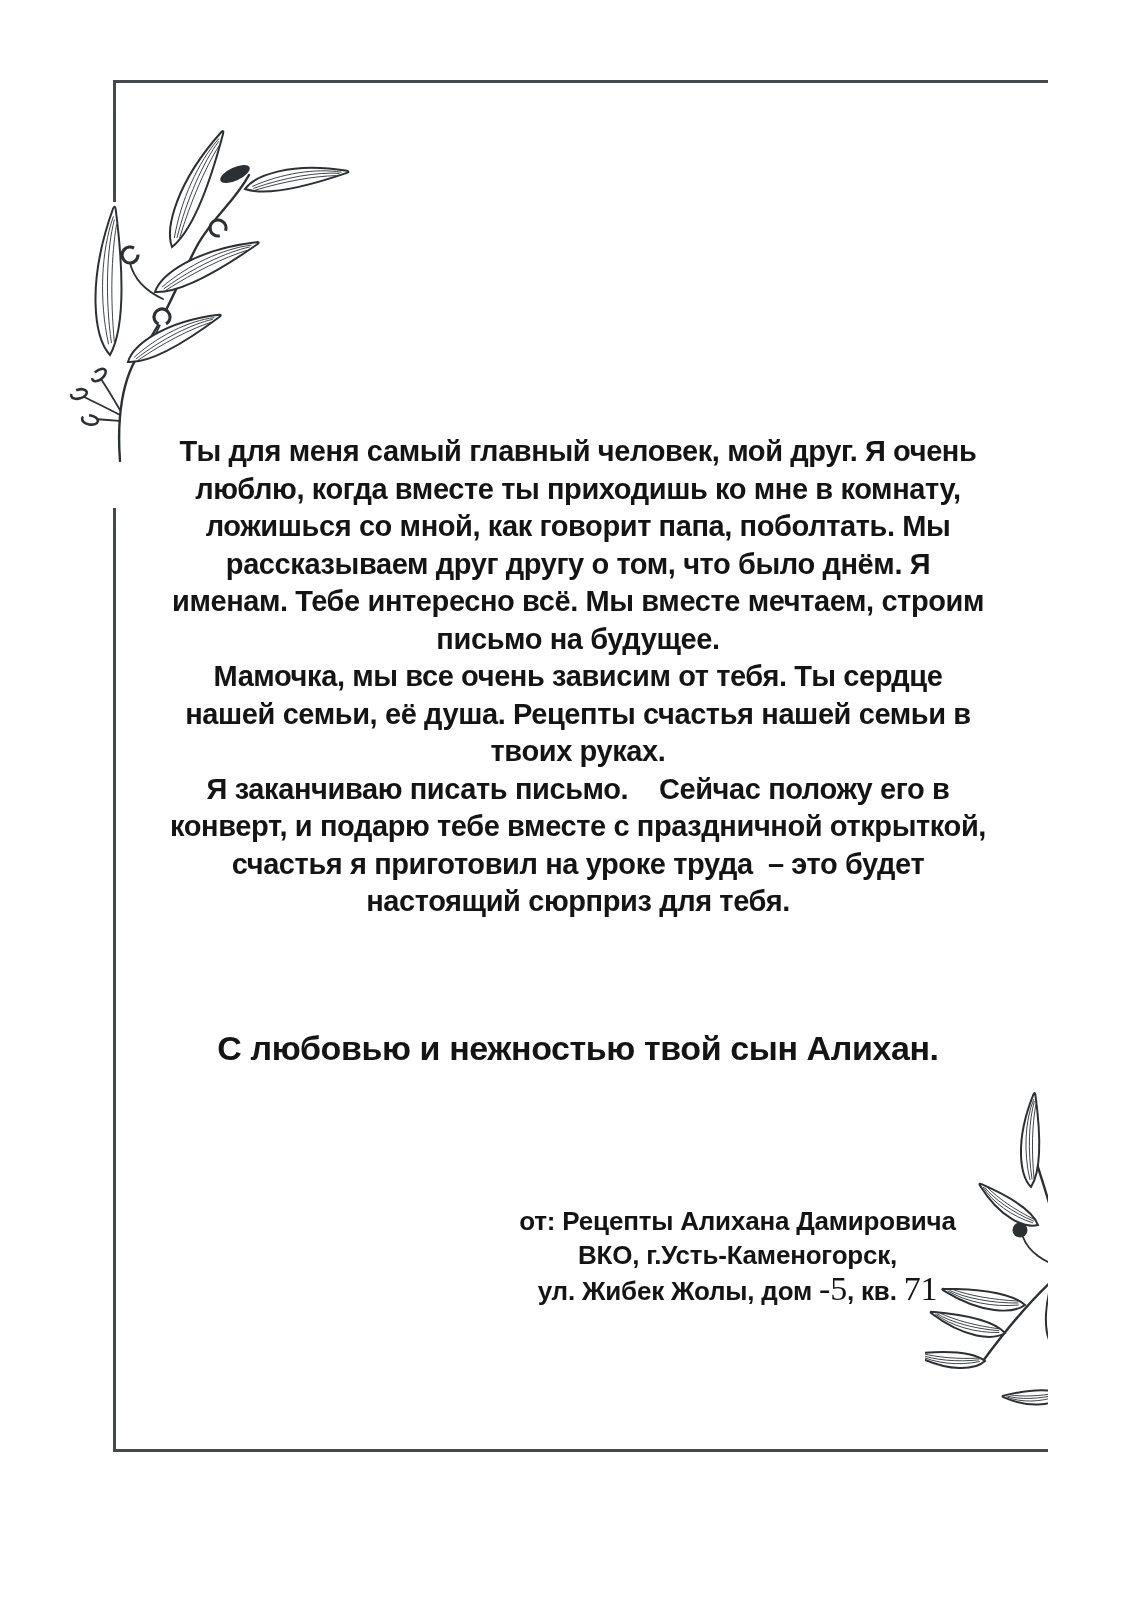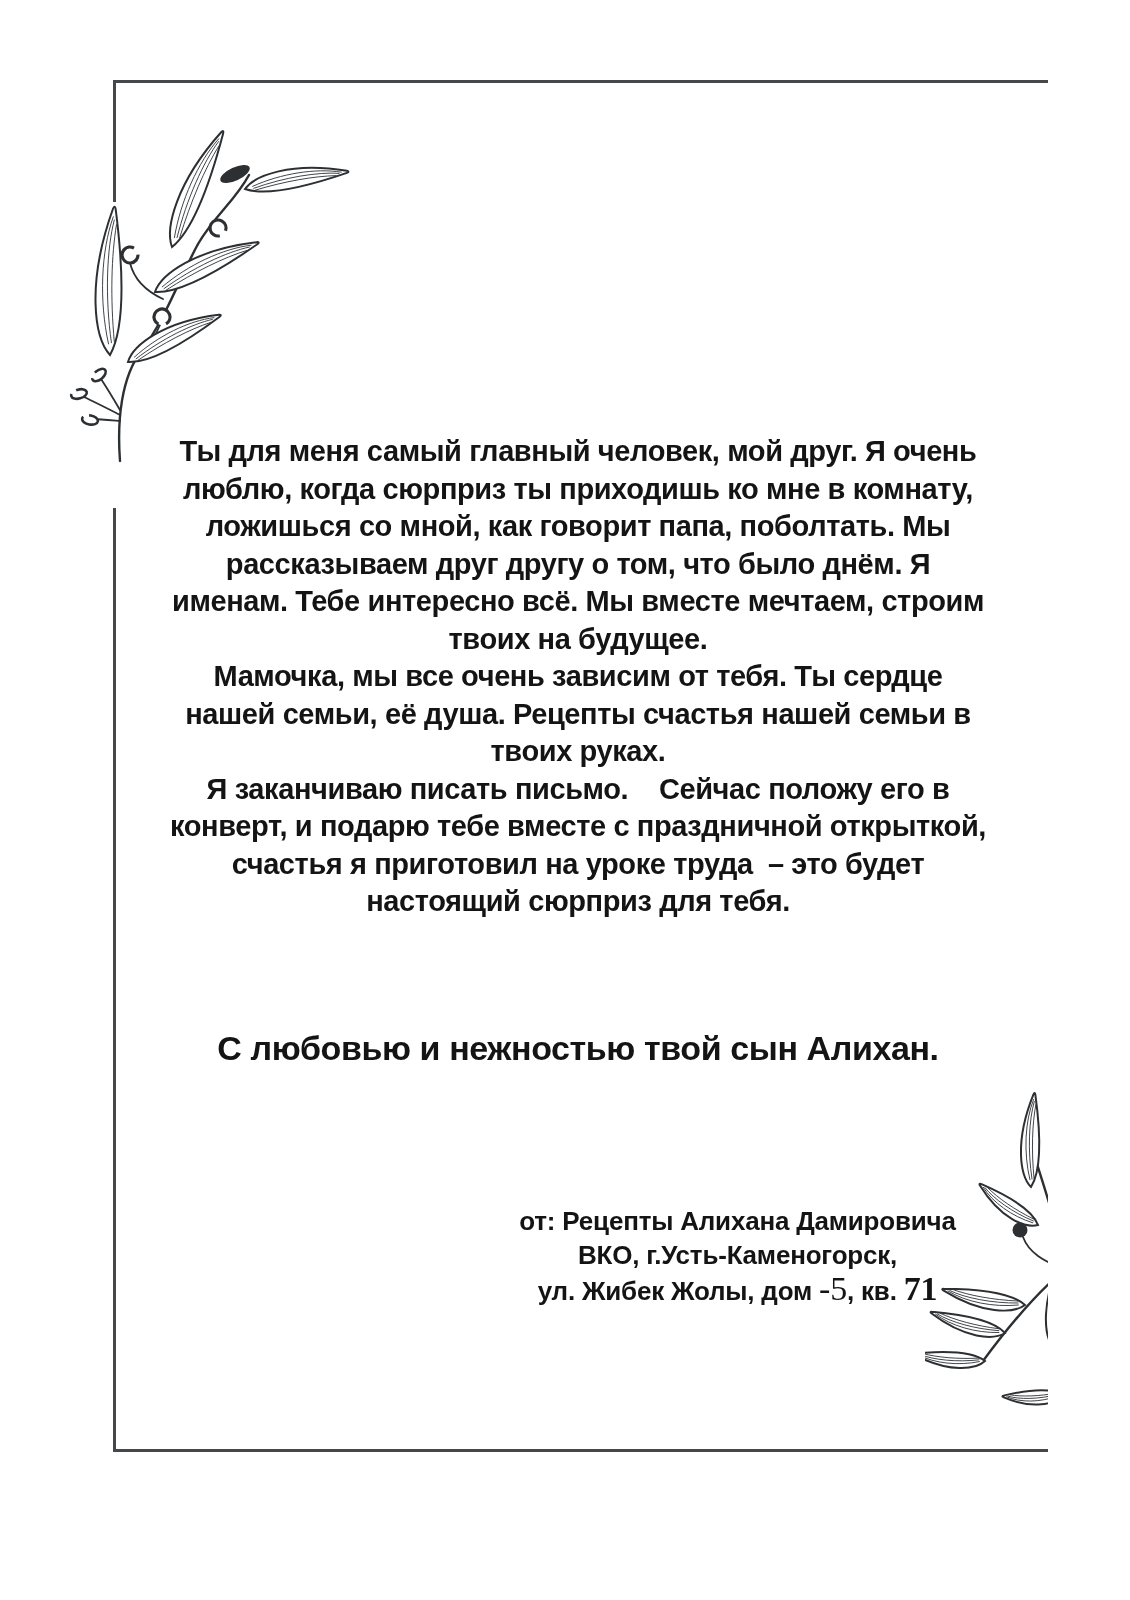--- a/index.html
+++ b/index.html
@@ -17,21 +17,21 @@
   .letter-body{position:absolute;left:133px;top:433px;width:890px;text-align:center;
                font-weight:700;font-size:29px;letter-spacing:-0.4px;}
   .letter-body .line{line-height:37.5px;white-space:pre;}
   .signature{position:absolute;left:133px;top:1030px;width:890px;text-align:center;
              font-weight:700;font-size:34px;letter-spacing:-0.4px;line-height:37.5px;white-space:pre;}
   
   .sender{position:absolute;left:430px;top:1204px;width:615px;text-align:center;
           font-weight:700;font-size:26px;letter-spacing:-0.2px;}
   .sender .aline{line-height:34px;white-space:pre;}
   .serif-num{font-family:"Liberation Serif",serif;font-size:34px;line-height:1;font-weight:400;}
-  .serif-num.heavy{font-weight:700;}
+  .serif-num.heavy{font-weight:400;}
   
   .branch{position:absolute;}
   .branch-tl{left:55px;top:115px;width:310px;height:350px;}
   .branch-br{left:925px;top:1085px;width:205px;height:345px;}
   .lo{fill:#ffffff;stroke:#2d3033;stroke-width:2;vector-effect:non-scaling-stroke;}
   .lv{fill:none;stroke:#2d3033;stroke-width:0.9;vector-effect:non-scaling-stroke;}
   .stem{fill:none;stroke:#2d3033;stroke-width:2.4;stroke-linecap:round;}
   .stalk{fill:none;stroke:#2d3033;stroke-width:1.8;stroke-linecap:round;}
   .berry{fill:#ffffff;stroke:#2d3033;stroke-width:3.2;stroke-dasharray:36 8;}
   .pod{fill:#ffffff;stroke:#2d3033;stroke-width:2.6;stroke-dasharray:22 6;}
@@ -73,25 +73,25 @@
     <circle class="berry" cx="163" cy="113" r="8" transform="rotate(120 163 113)"></circle>
     <circle class="berry" cx="75" cy="140" r="8" transform="rotate(40 75 140)"></circle>
     <circle class="berry" cx="107" cy="202" r="8" transform="rotate(160 107 202)"></circle>
     <ellipse class="pod" cx="44" cy="260" rx="8" ry="4.5" transform="rotate(-40 44 260)"></ellipse>
     <ellipse class="pod" cx="24" cy="279" rx="8" ry="4.5" transform="rotate(-15 24 279)"></ellipse>
     <ellipse class="pod" cx="35" cy="305" rx="8" ry="4.5" transform="rotate(10 35 305)"></ellipse>
   </svg>
 
   <div class="letter-body">
     <div class="line">Ты для меня самый главный человек, мой друг. Я очень</div>
-    <div class="line">люблю, когда сюрприз ты приходишь ко мне в комнату,</div>
+    <div class="line">люблю, когда вместе ты приходишь ко мне в комнату,</div>
     <div class="line">ложишься со мной, как говорит папа, поболтать. Мы</div>
     <div class="line">рассказываем друг другу о том, что было днём. Я</div>
     <div class="line">именам. Тебе интересно всё. Мы вместе мечтаем, строим</div>
-    <div class="line">твоих на будущее.</div>
+    <div class="line">письмо на будущее.</div>
     <div class="line">Мамочка, мы все очень зависим от тебя. Ты сердце</div>
     <div class="line">нашей семьи, её душа. Рецепты счастья нашей семьи в</div>
     <div class="line">твоих руках.</div>
     <div class="line">Я заканчиваю писать письмо.    Сейчас положу его в</div>
     <div class="line">конверт, и подарю тебе вместе с праздничной открыткой,</div>
     <div class="line">счастья я приготовил на уроке труда  – это будет</div>
     <div class="line">настоящий сюрприз для тебя.</div>
   </div>
 
   <div class="signature">С любовью и нежностью твой сын Алихан.</div>

